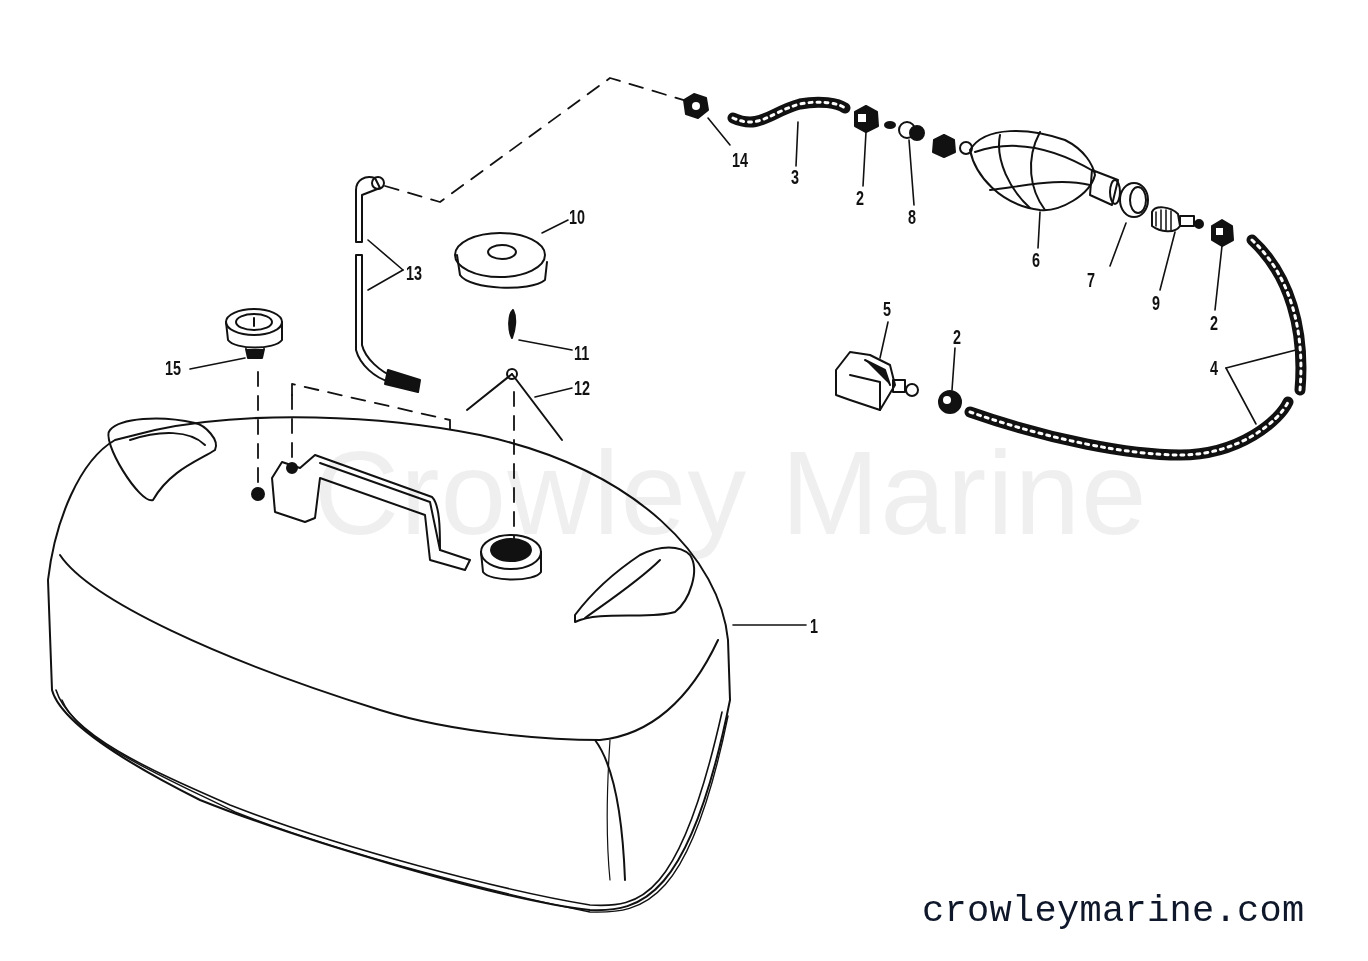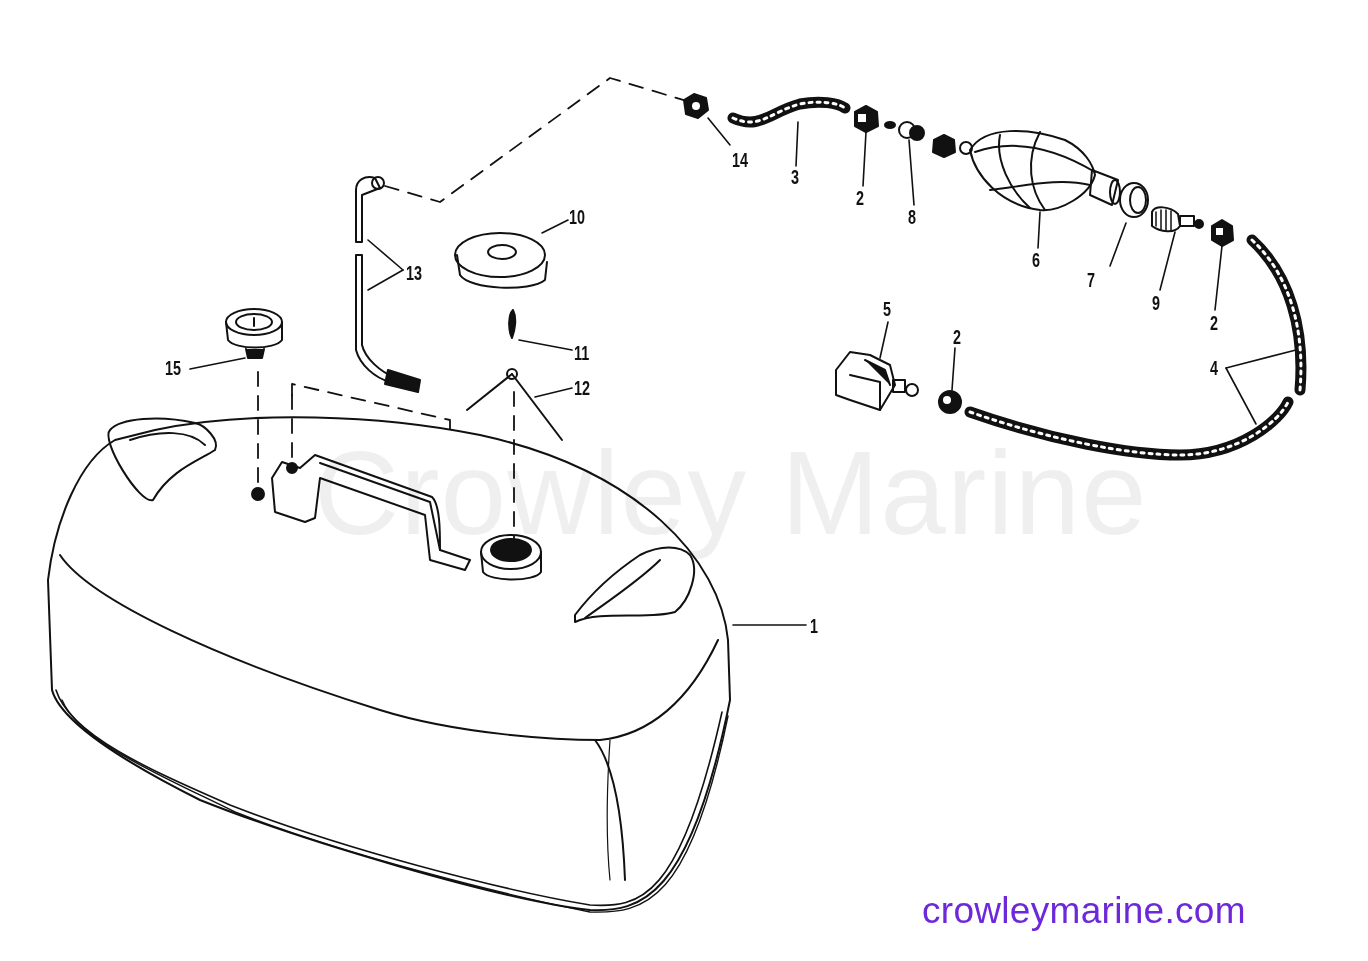--- a/index.html
+++ b/index.html
@@ -1,20 +1,20 @@
 <!DOCTYPE html>
 <html><head>
 <meta charset="utf-8">
 <style>
   html, body { margin:0; padding:0; background:#ffffff; }
   body { width:1368px; height:961px; position:relative; overflow:hidden; font-family:"Liberation Sans", sans-serif; }
   #diagram { position:absolute; left:0; top:0; width:1368px; height:961px; }
   .callout { position:absolute; font-family:"Liberation Sans", sans-serif; font-weight:bold; font-size:20px; color:#111; transform:scaleX(0.72); transform-origin:left top; line-height:1; }
   .watermark { position:absolute; left:290px; top:425px; font-size:118px; color:#000; opacity:0.06; font-family:"Liberation Sans", sans-serif; letter-spacing:1px; white-space:nowrap;margin-left:24px; }
-  .site { position:absolute; left:922px; top:890px; font-size:37px; color:#6d28d9; font-family:Liberation Sans, sans-serif; letter-spacing:0.3px; }
+  .site { position:absolute; left:922px; top:890px; font-size:37px; color:#0f172a; font-family:Liberation Mono, monospace; letter-spacing:0.3px; }
 </style>
 </head>
 <body>
 
 <svg id="diagram" viewBox="0 0 1368 961" xmlns="http://www.w3.org/2000/svg" fill="none" stroke="#111" stroke-width="2" stroke-linecap="round" stroke-linejoin="round">
 
   <g stroke-dasharray="14 10" stroke-width="1.8">
     <polyline points="385,186 440,202 610,78 690,102"></polyline>
     <polyline points="292,395 292,384 450,420 450,432"></polyline>
     <line x1="258" y1="372" x2="258" y2="492"></line>

